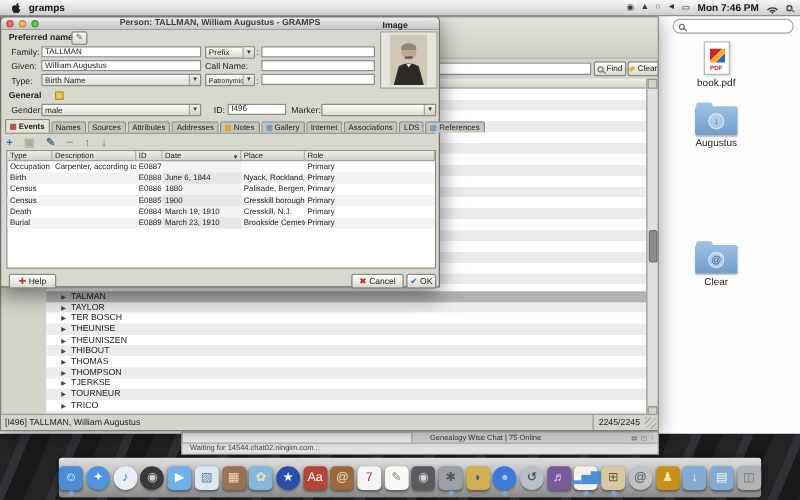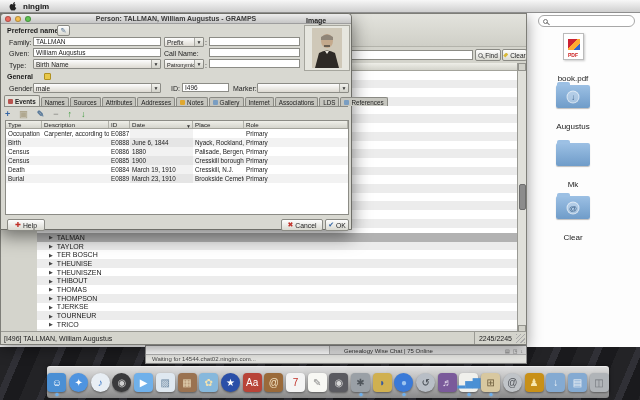--- a/index.html
+++ b/index.html
@@ -9,21 +9,21 @@
 
   
   .desktop { position:absolute; inset:0; background:#fdfdfd; }
   .wallpaper-dark { position:absolute; left:0; top:347px; width:640px; height:53px;
      background:repeating-linear-gradient(113deg,#232326 0 16px,#303036 16px 23px,#1a1a1d 23px 38px); }
   .desk-search { position:absolute; left:538px; top:15px; width:97px; height:12px; background:#fff;
      border:1px solid #a8a8a8; border-radius:7px; display:flex; align-items:center; padding-left:4px; }
   .mag { width:5px; height:5px; border:1px solid #777; border-radius:50%; position:relative; display:inline-block; }
   .mag::after { content:""; position:absolute; width:4px; height:1px; background:#777; right:-3px; bottom:-1px; transform:rotate(40deg); }
   .dicon-wrap { position:absolute; width:70px; text-align:center; }
-  .dicon-label { font-size:8px; color:#222; margin-top:14px; }
+  .dicon-label { font-size:8px; color:#222; margin-top:2px; }
   .pdf-icon { width:21px; height:27px; margin:0 auto; background:#fff; border:1px solid #bbb; position:relative;
      box-shadow:1px 1px 2px rgba(0,0,0,.2); }
   .pdf-art { position:absolute; left:4px; top:5px; width:12px; height:11px;
      background:linear-gradient(135deg,#c23 0 40%,#fa3 40% 70%,#36c 70%); }
   .pdf-txt { position:absolute; bottom:1px; left:0; right:0; font-size:5px; font-weight:bold; color:#c22; text-align:center; }
   .folder { width:34px; height:23px; margin:0 auto; position:relative; border-radius:2px;
      background:linear-gradient(#9cc0e4,#6f9cc9); box-shadow:0 1px 1px rgba(0,0,0,.25); }
   .folder::before { content:""; position:absolute; left:1px; top:-3px; width:13px; height:4px;
      background:#9cc0e4; border-radius:2px 2px 0 0; }
   .folder .emblem { position:absolute; left:50%; top:50%; transform:translate(-50%,-50%); width:13px; height:13px;
@@ -172,24 +172,20 @@
       <div class="dicon-label">book.pdf</div>
     </div>
 
     <div class="dicon-wrap" style="left:538px; top:85px;">
       <div class="folder">
         <span class="emblem">↓</span>
       </div>
       <div class="dicon-label">Augustus</div>
     </div>
 
-    <div class="dicon-wrap" style="left:538px; top:143px;">
-      <div class="folder"></div>
-      <div class="dicon-label">Mk</div>
-    </div>
 
     <div class="dicon-wrap" style="left:538px; top:196px;">
       <div class="folder">
         <span class="emblem">@</span>
       </div>
       <div class="dicon-label">Clear</div>
     </div>
   </div>
 
   <div class="browser">
@@ -515,21 +511,37 @@
       <span class="ico-blue">✔</span>
       <span>OK</span>
     </div>
   </div>
 
   <div class="menubar">
     <svg width="9" height="10" viewBox="0 0 9 10" style="margin-left:8px;">
       <path d="M6.8 1.1c-.5.1-1.1.4-1.4.9-.3.4-.5 1-.4 1.5.6 0 1.1-.3 1.5-.7.3-.5.5-1.1.3-1.7z" fill="#222"></path>
       <path d="M7.6 8.1c-.3.7-.7 1.4-1.3 1.4-.5 0-.7-.3-1.3-.3-.6 0-.8.3-1.3.3-.6 0-1-.7-1.4-1.4C1.6 6.9 1.2 5.1 2 4c.4-.6 1-.9 1.6-.9.6 0 1 .3 1.3.3.3 0 .8-.4 1.4-.3.5 0 1.1.2 1.5.8-.9.5-1.1 1.9-.2 2.6.2.2.5.3.7.4-.1.4-.3.8-.7 1.2z" fill="#222"></path>
     </svg>
-    <span class="appname">ningim</span>
+    <span class="appname">gramps</span>
+    <span class="mb-right">
+      <span style="display:flex; gap:5px;">
+        <span class="mstat">◉</span>
+          <span class="mstat">▲</span>
+          <span class="mstat">○</span>
+          <span class="mstat">◄</span>
+          <span class="mstat">▭</span>
+      </span>
+      <span class="clock">Mon 7:46 PM</span>
+      <svg width="10" height="9" viewBox="0 0 10 9">
+        <path d="M1 6 A5.5 5.5 0 0 1 9 6" fill="none" stroke="#333" stroke-width="1"></path>
+        <path d="M2.7 7.2 A3.2 3.2 0 0 1 7.3 7.2" fill="none" stroke="#333" stroke-width="1"></path>
+        <circle cx="5" cy="8" r="0.9" fill="#333"></circle>
+      </svg>
+      <span class="mag" style="border-color:#333;"></span>
+    </span>
   </div>
 
   <div class="dock">
 
       <div class="ditem">
         <div class="dicon sq" style="background: rgb(74, 143, 212);">
           <span class="dglyph" style="color: rgb(255, 255, 255);">☺</span>
         </div>
         <span class="dot running"></span>
       </div>

